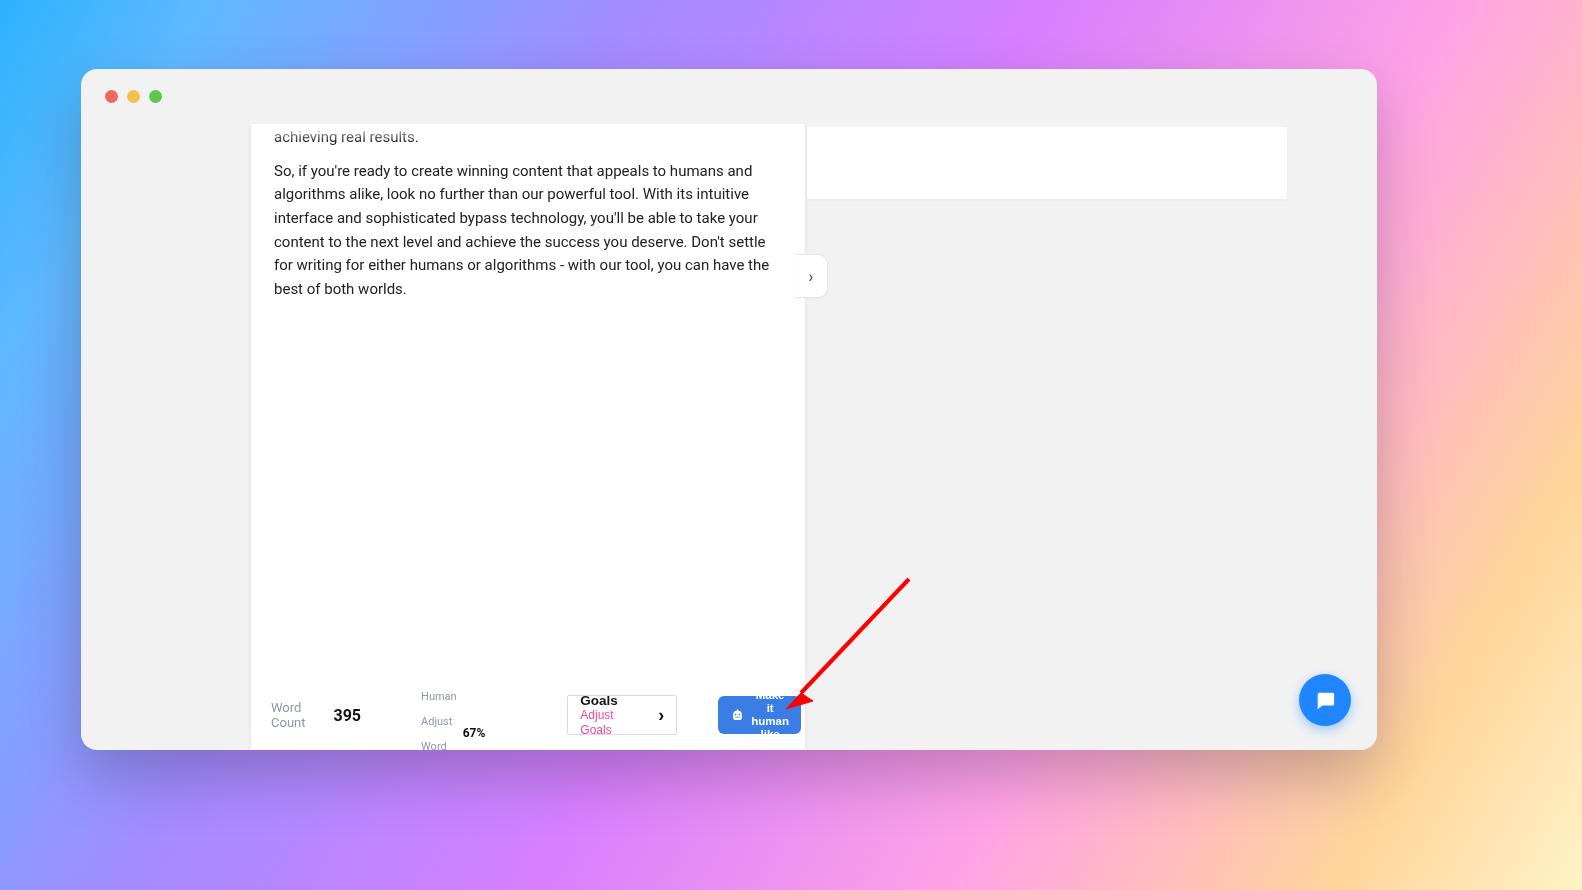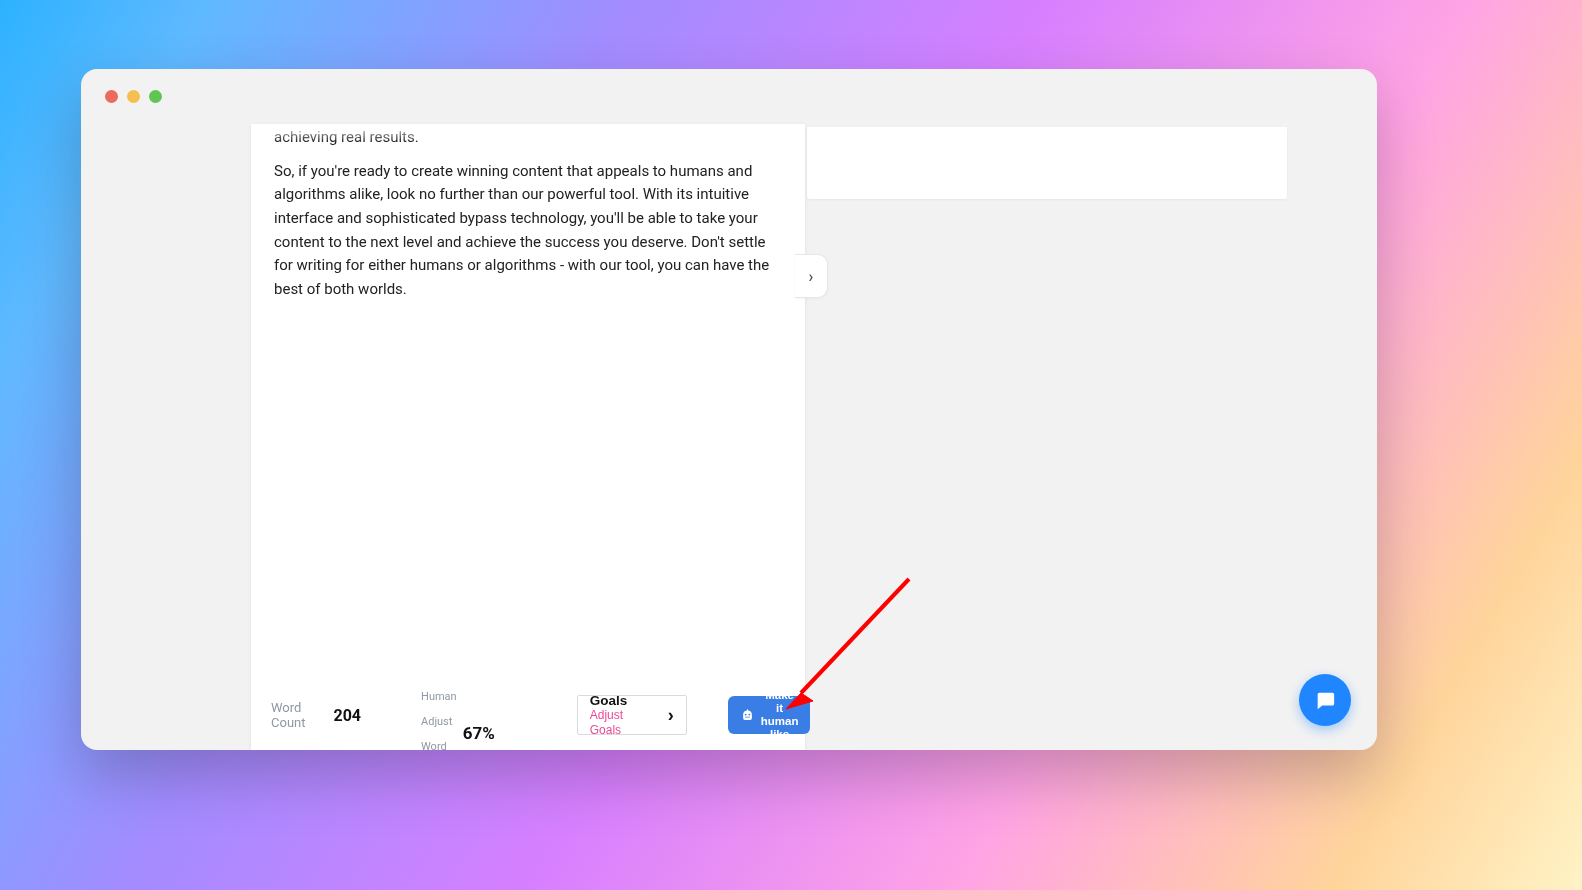--- a/index.html
+++ b/index.html
@@ -87,21 +87,21 @@
 }
 .divider {
   width: 1px;
   height: 28px;
   background: #e3e6ea;
   margin: 0 14px;
 }
 .hcs-wrap { display:flex; align-items:center; }
 .hcs-label-wrap { display:flex; flex-direction:column; line-height:13px; margin-right:6px; }
 .hcs-label-wrap span { color:#8f98a3; font-size:11px;margin-top:12px; }
-.hcs-value { color:#111; font-size:17px; font-weight:700;margin-top:36px; }
+.hcs-value { color:#111; font-size:12px; font-weight:700;margin-top:36px; }
 
 .goals-btn {
   margin-left: 22px;
   height: 40px;
   padding: 0 12px;
   border: 1px solid #d7dbe0;
   border-radius: 2px;
   background: #fff;
   display: flex;
   align-items: center;
@@ -204,21 +204,21 @@
   <div class="right-panel-hint"></div>
 
   <div class="content-panel">
     <div class="text-area">
       <p>engines but also connects with your audience on a deep, emotional level. That's the power of our tool. It's the key to unlocking your creativity and achieving real results.</p>
       <p>So, if you're ready to create winning content that appeals to humans and algorithms alike, look no further than our powerful tool. With its intuitive interface and sophisticated bypass technology, you'll be able to take your content to the next level and achieve the success you deserve. Don't settle for writing for either humans or algorithms - with our tool, you can have the best of both worlds.</p>
     </div>
 
     <div class="bottom-bar">
       <span class="wc-label">Word Count</span>
-      <span class="wc-value">204</span>
+      <span class="wc-value">395</span>
       <div class="divider"></div>
       <div class="hcs-wrap">
         <div class="hcs-label-wrap">
           <span>Human</span>
           <span>Adjust</span>
           <span>Word</span>
         </div>
         <span class="hcs-value">67%</span>
       </div>
       <div class="divider"></div>

